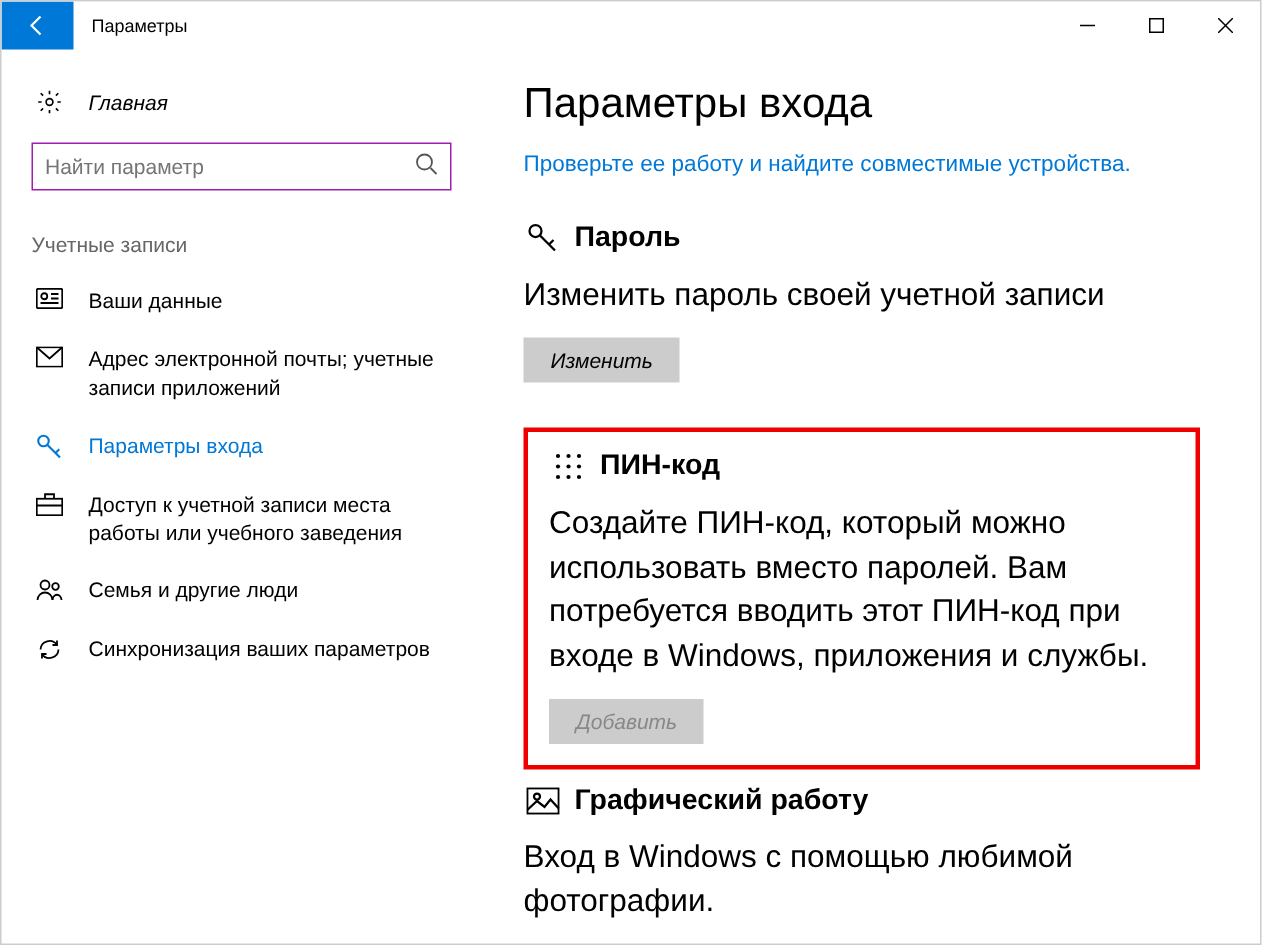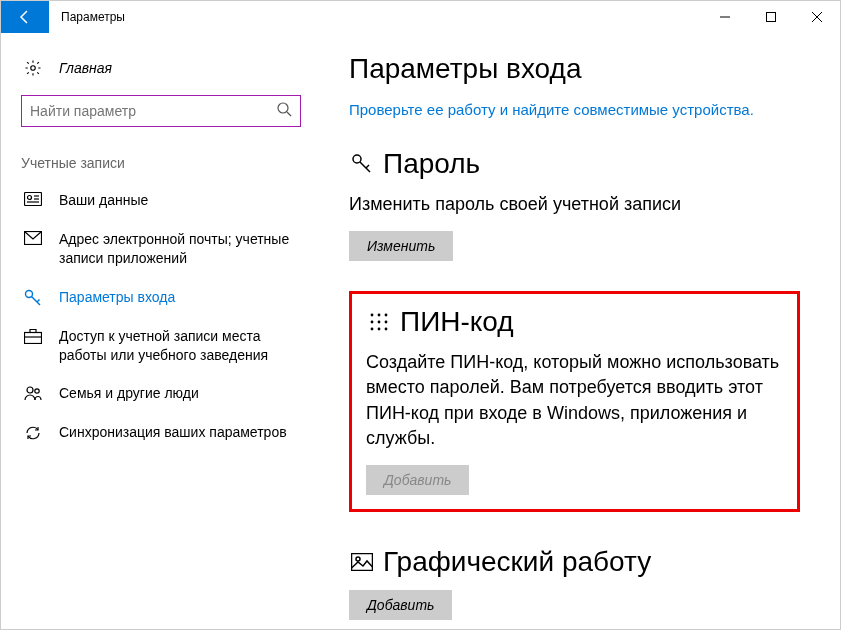--- a/index.html
+++ b/index.html
@@ -38,26 +38,26 @@
   .nav-item.active .icon svg rect,
   .nav-item.active .icon svg line { stroke: #0078d7; }
 
   
   .page-title { font-size: 28px; font-weight: 300; color: #000; margin-bottom: 16px; }
   .link { color: #0078d7; font-size: 15px; cursor: pointer; display: inline-block; margin-bottom: 20px; }
 
   .section { margin-bottom: 20px; padding: 10px 0; }
   .section-hdr { display: flex; align-items: center; margin-bottom: 12px; }
   .section-hdr .icon { width: 26px; display: inline-flex; justify-content: center; }
-  .section-hdr h2 { font-size: 28px; font-weight: 400; margin-left: 8px; }
-  .section p { font-size: 18px; color: #000; margin-bottom: 14px; line-height: 1.4; max-width: 440px;}
+  .section-hdr h2 { font-size: 19px; font-weight: 700; margin-left: 8px; }
+  .section p { font-size: 21px; color: #000; margin-bottom: 14px; line-height: 1.4; max-width: 440px;}
   .btn { background: #ccc; border: none; padding: 7px 18px; font-size: 14px; color: #000; cursor: pointer; font-style: italic; }
   .btn.disabled { color: #888; }
 
-  .highlight-box { border: 3px solid #e00; padding: 12px 14px 14px 14px; margin-bottom: 24px; }
+  .highlight-box { border: 3px solid #e00; padding: 12px 14px 14px 14px; }
   .highlight-box .section { margin-bottom: 0; padding: 0;}
 </style>
 </head>
 <body>
 
 <div class="titlebar">
   <div class="back-btn">
     <svg width="16" height="16" viewBox="0 0 16 16">
         <path d="M10 2 L4 8 L10 14" fill="none" stroke="#fff" stroke-width="1.5"></path>
       </svg>
@@ -226,16 +226,17 @@
       <div class="section-hdr">
         <span class="icon">
           <svg width="22" height="18" viewBox="0 0 22 18" fill="none" stroke="#000" stroke-width="1.5">
               <rect x="0.5" y="0.5" width="21" height="17"></rect>
               <circle cx="7" cy="6" r="2"></circle>
               <path d="M0.5 15 L7 9 L12 13 L16 8 L21.5 14"></path>
             </svg>
         </span>
         <h2>Графический работу</h2>
       </div>
+      <p>Вход в Windows с помощью любимой фотографии.</p>
       <button class="btn">Добавить</button>
     </div>
   </div>
 </div>
 
 </body></html>

